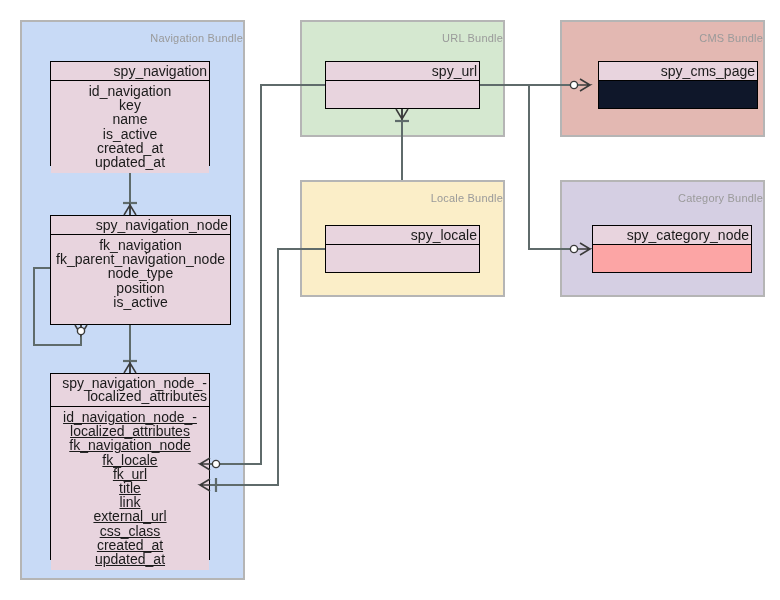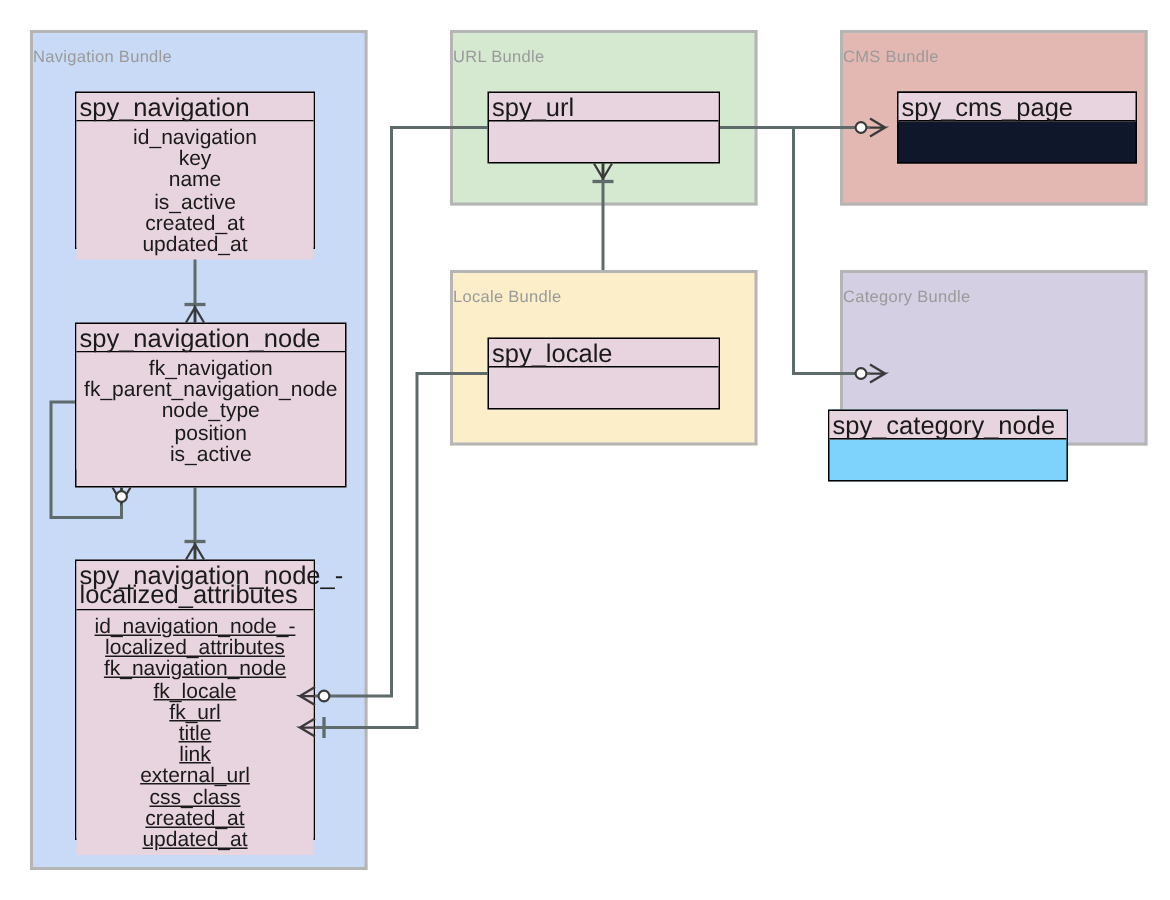--- a/index.html
+++ b/index.html
@@ -23,39 +23,39 @@
     position: absolute;
     box-sizing: border-box;
     border: 2px solid #b5b5b5;
     z-index: 1;
   }
   .bundle-title {
     position: absolute;
     left: 0;
     right: 0;
     top: 10px;
-    text-align: left;
+    text-align: right;
     font-size: 11px;
     color: #9a9a9a;
     letter-spacing: 0.2px;
     user-select: none;
   }
   
   .entity {
     position: absolute;
     box-sizing: border-box;
     border: 1.5px solid #000000;
     background: #e8d4de;
     z-index: 5;
   }
   .entity-name {
     box-sizing: border-box;
     border-bottom: 1.5px solid #000000;
-    text-align: left;
-    font-size: 17px;
+    text-align: right;
+    font-size: 14px;
     color: #1a1a1a;
     padding: 3px 2px 4px 2px;
     line-height: 13px;
     background: #e8d4de;
   }
   .entity-attrs {
     box-sizing: border-box;
     text-align: center;
     font-size: 14px;
     color: #1a1a1a;
@@ -165,21 +165,21 @@
         <div class="entity-attrs empty" style="background: rgb(232, 212, 222);"></div>
       </div>
       <div class="entity" style="left: 580px; top: 61px; width: 160px; height: 48px; background: #0f172a; border-color: rgb(0, 0, 0); margin-left: 18px;">
         <div class="entity-name" style="height: 19px; background: rgb(232, 212, 222); border-bottom-color: rgb(0, 0, 0); white-space: pre;">spy_cms_page</div>
         <div class="entity-attrs empty" style="background: rgb(232, 212, 222);"></div>
       </div>
       <div class="entity" style="left: 325px; top: 225px; width: 155px; height: 48px; background: rgb(232, 212, 222); border-color: rgb(0, 0, 0);">
         <div class="entity-name" style="height: 19px; background: rgb(232, 212, 222); border-bottom-color: rgb(0, 0, 0); white-space: pre;">spy_locale</div>
         <div class="entity-attrs empty" style="background: rgb(232, 212, 222);"></div>
       </div>
-      <div class="entity" style="left: 552px; top: 225px; width: 160px; height: 48px; background: #7dd3fc; border-color: rgb(0, 0, 0); margin-top: 48px;">
+      <div class="entity" style="left: 592px; top: 225px; width: 160px; height: 48px; background: #fca5a5; border-color: rgb(0, 0, 0);">
         <div class="entity-name" style="height: 19px; background: rgb(232, 212, 222); border-bottom-color: rgb(0, 0, 0); white-space: pre;">spy_category_node</div>
         <div class="entity-attrs empty" style="background: rgb(232, 212, 222);"></div>
       </div>
     </div>
   <svg id="wires-top" viewBox="0 0 780 600">
       <line x1="123" y1="203" x2="137" y2="203" stroke="#5f6b6b" stroke-width="2.2"></line>
       <polyline points="130,205 124,215 130,205 136,215 130,205 130,215" fill="none" stroke="#3a3a3a" stroke-width="1.5"></polyline>
       <polyline points="81,335 75,325 81,335 87,325 81,335 81,325" fill="none" stroke="#3a3a3a" stroke-width="1.5"></polyline>
       <circle cx="81" cy="331" r="3.6" fill="#ffffff" stroke="#3a3a3a" stroke-width="1.4"></circle>
       <line x1="123" y1="361" x2="137" y2="361" stroke="#5f6b6b" stroke-width="2.2"></line>

